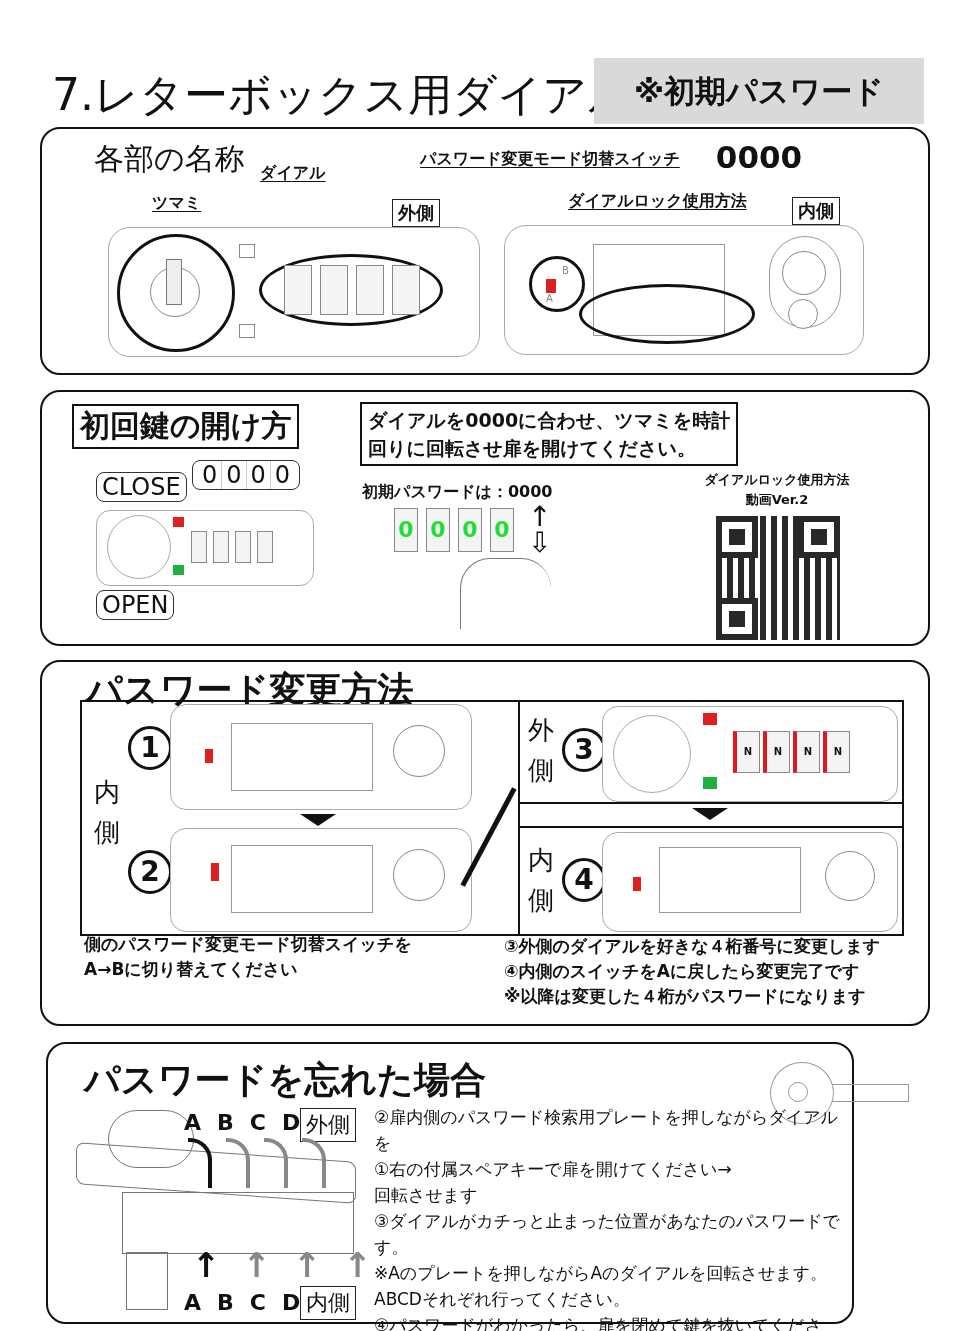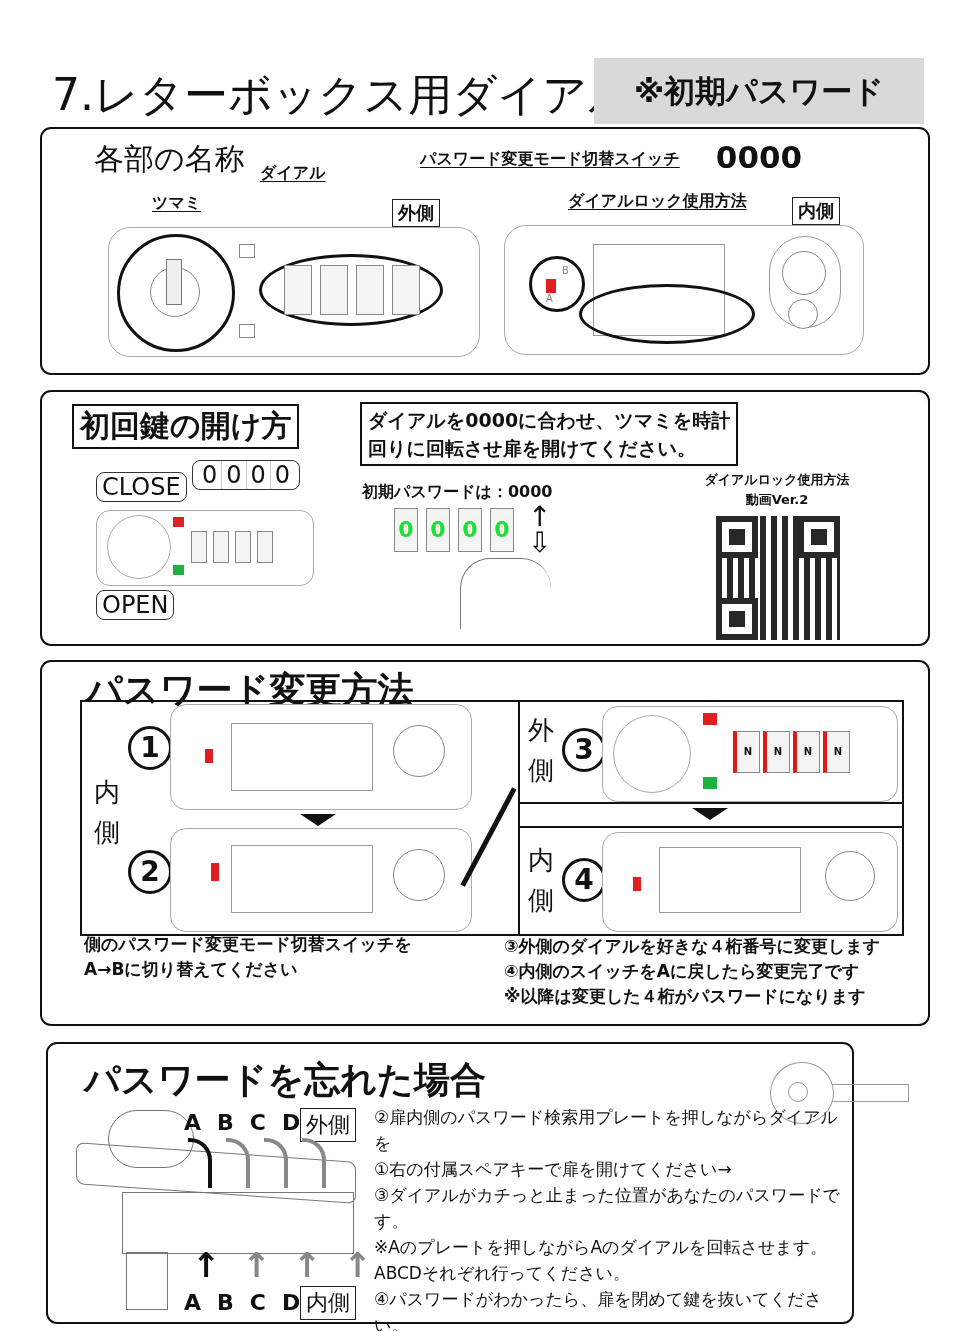--- a/index.html
+++ b/index.html
@@ -1,20 +1,20 @@
 <!DOCTYPE html>
 <html><head>
 <meta charset="utf-8">
 <style>
   html,body{margin:0;padding:0;background:#fff;}
   body{width:971px;height:1331px;position:relative;overflow:hidden;font-family:"DejaVu Sans",sans-serif;color:#111;}
   .abs{position:absolute;}
   .title{left:52px;top:66px;font-size:44px;font-weight:normal;letter-spacing:0px;}
   .pwbadge{left:594px;top:58px;width:330px;height:66px;background:#d9d9d9;font-size:31px;font-weight:bold;line-height:66px;text-align:center;}
-  .panel{border:2.5px solid #111;border-radius:11px;box-sizing:border-box;}
+  .panel{border:2.5px solid #111;border-radius:20px;box-sizing:border-box;}
   .h2{font-size:36px;font-weight:bold;}
   .lbl{font-size:16px;font-weight:bold;text-decoration:underline;text-underline-offset:3px;}
   .boxlbl{border:1.5px solid #222;font-size:18px;font-weight:bold;padding:1px 5px;background:#fff;}
   .lock{border:1.5px solid #aaa;border-radius:22px;background:#fff;}
   .dial{border:1.5px solid #888;background:#f4f4f4;}
   .thin{border:1.2px solid #999;}
   .circnum{width:38px;height:38px;border:3px solid #111;border-radius:50%;font-size:28px;font-weight:bold;text-align:center;line-height:38px;background:#fff;}
   .vside{font-size:26px;line-height:40px;width:30px;text-align:center;}
   .txt{font-size:17px;font-weight:bold;line-height:25px;}
   .txtn{font-size:17px;line-height:26px;}
@@ -231,19 +231,20 @@
 
   <div class="abs" style="left:722px;top:18px;width:140px;height:60px;">
     <div class="abs" style="left:0;top:0;width:62px;height:60px;border:1.3px solid #999;border-radius:50%;"></div>
     <div class="abs" style="left:18px;top:20px;width:18px;height:18px;border:1.3px solid #999;border-radius:50%;"></div>
     <div class="abs" style="left:62px;top:22px;width:76px;height:16px;border:1.3px solid #999;border-left:none;"></div>
   </div>
 
   <div class="abs txtn" style="left:326px;top:60px;font-size:17px;">
     <div>②扉内側のパスワード検索用プレートを押しながらダイアルを</div>
     <div>①右の付属スペアキーで扉を開けてください→</div>
+    <div>回転させます</div>
     <div>③ダイアルがカチっと止まった位置があなたのパスワードで</div>
     <div>す。</div>
     <div>※Aのプレートを押しながらAのダイアルを回転させます。</div>
     <div>ABCDそれぞれ行ってください。</div>
     <div>④パスワードがわかったら、扉を閉めて鍵を抜いてください。</div>
   </div>
 </div>
 
 </body></html>

